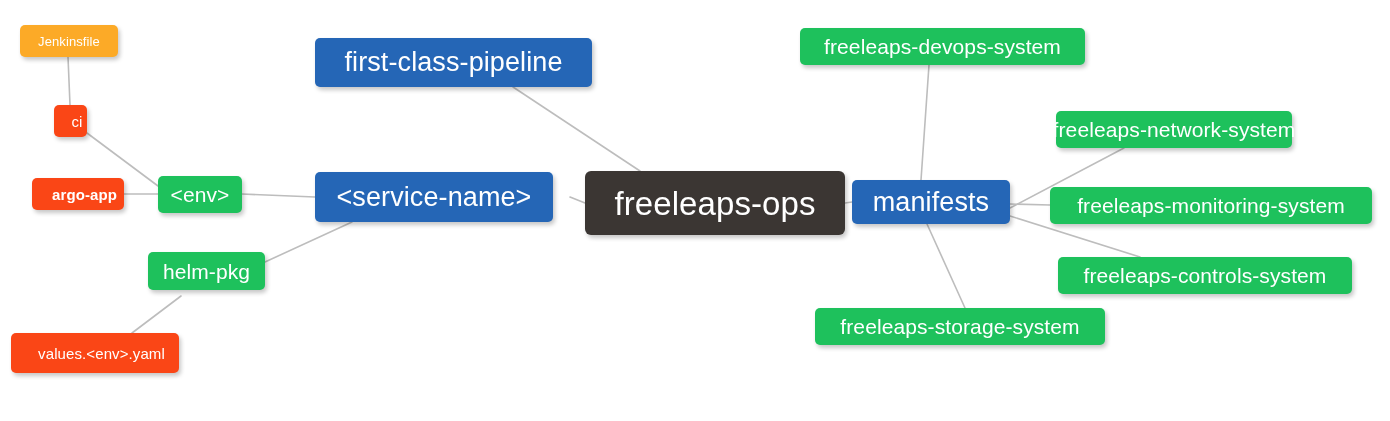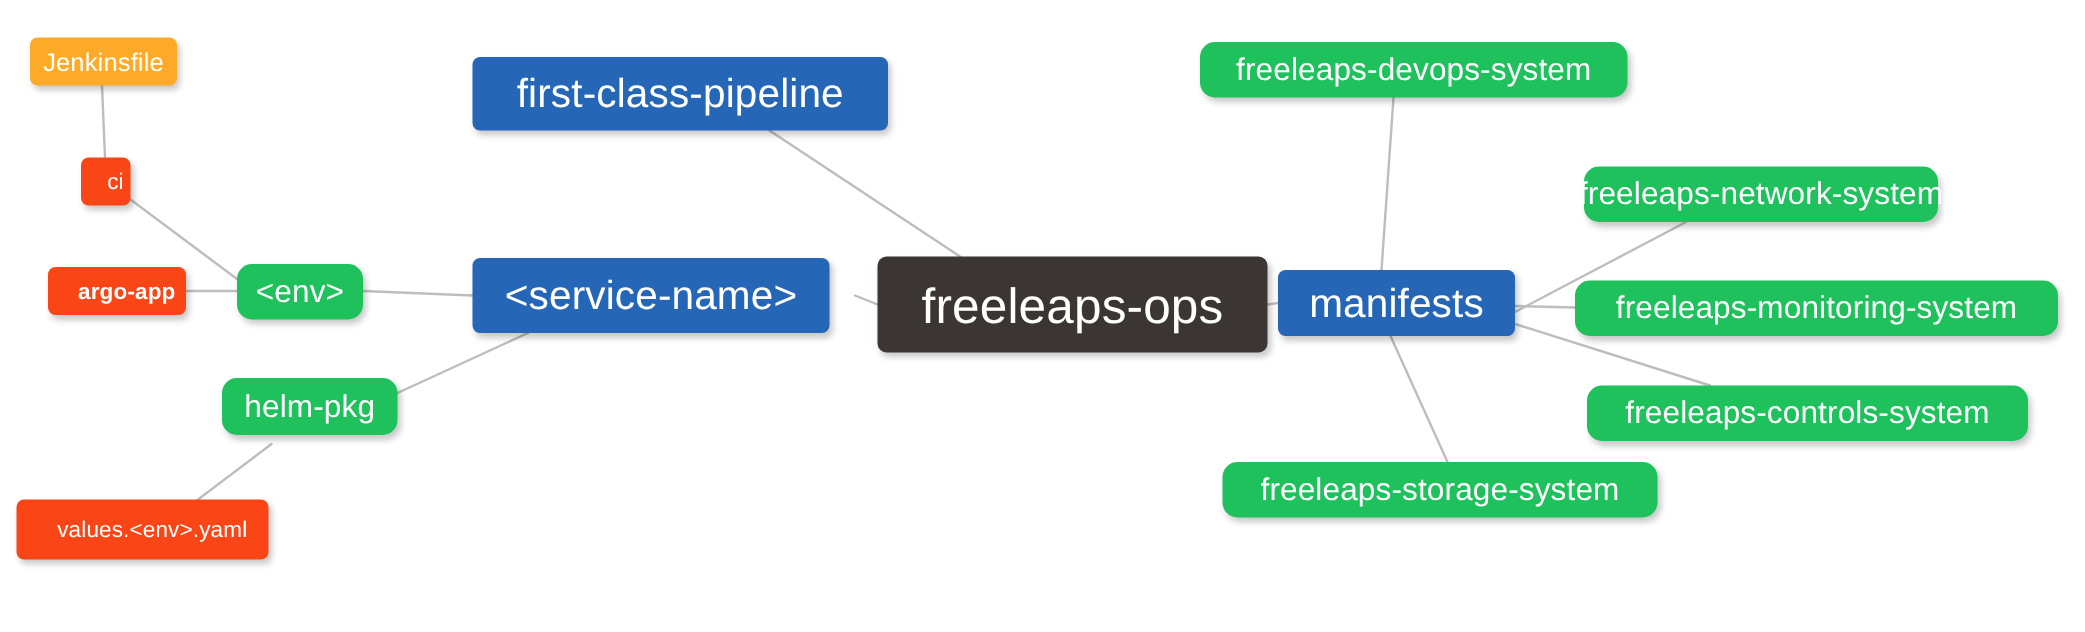--- a/index.html
+++ b/index.html
@@ -39,23 +39,23 @@
     user-select: none;
   }
   .node-label {
     display: block;
     line-height: 1;
   }
 
   
   .d0 { font-size: 33px; font-weight: 400; border-radius: 6px; }
   .d1 { font-size: 27px; font-weight: 400; }
-  .d2 { font-size: 21px; font-weight: 400; border-radius: 10px; }
+  .d2 { font-size: 21px; font-weight: 400; }
   .d3 { font-size: 15px; font-weight: 400; }
-  .d4 { font-size: 17px; font-weight: 400; }
+  .d4 { font-size: 13px; font-weight: 400; }
 
   
   .c-root    { background: #3b3633; }
   .c-blue    { background: #2566b6; }
   .c-green   { background: #1ec15c; }
   .c-orange  { background: #fa4616; padding-left: 13px; }
   .c-amber   { background: #fcaa27; }
 </style>
 </head>
 <body>

